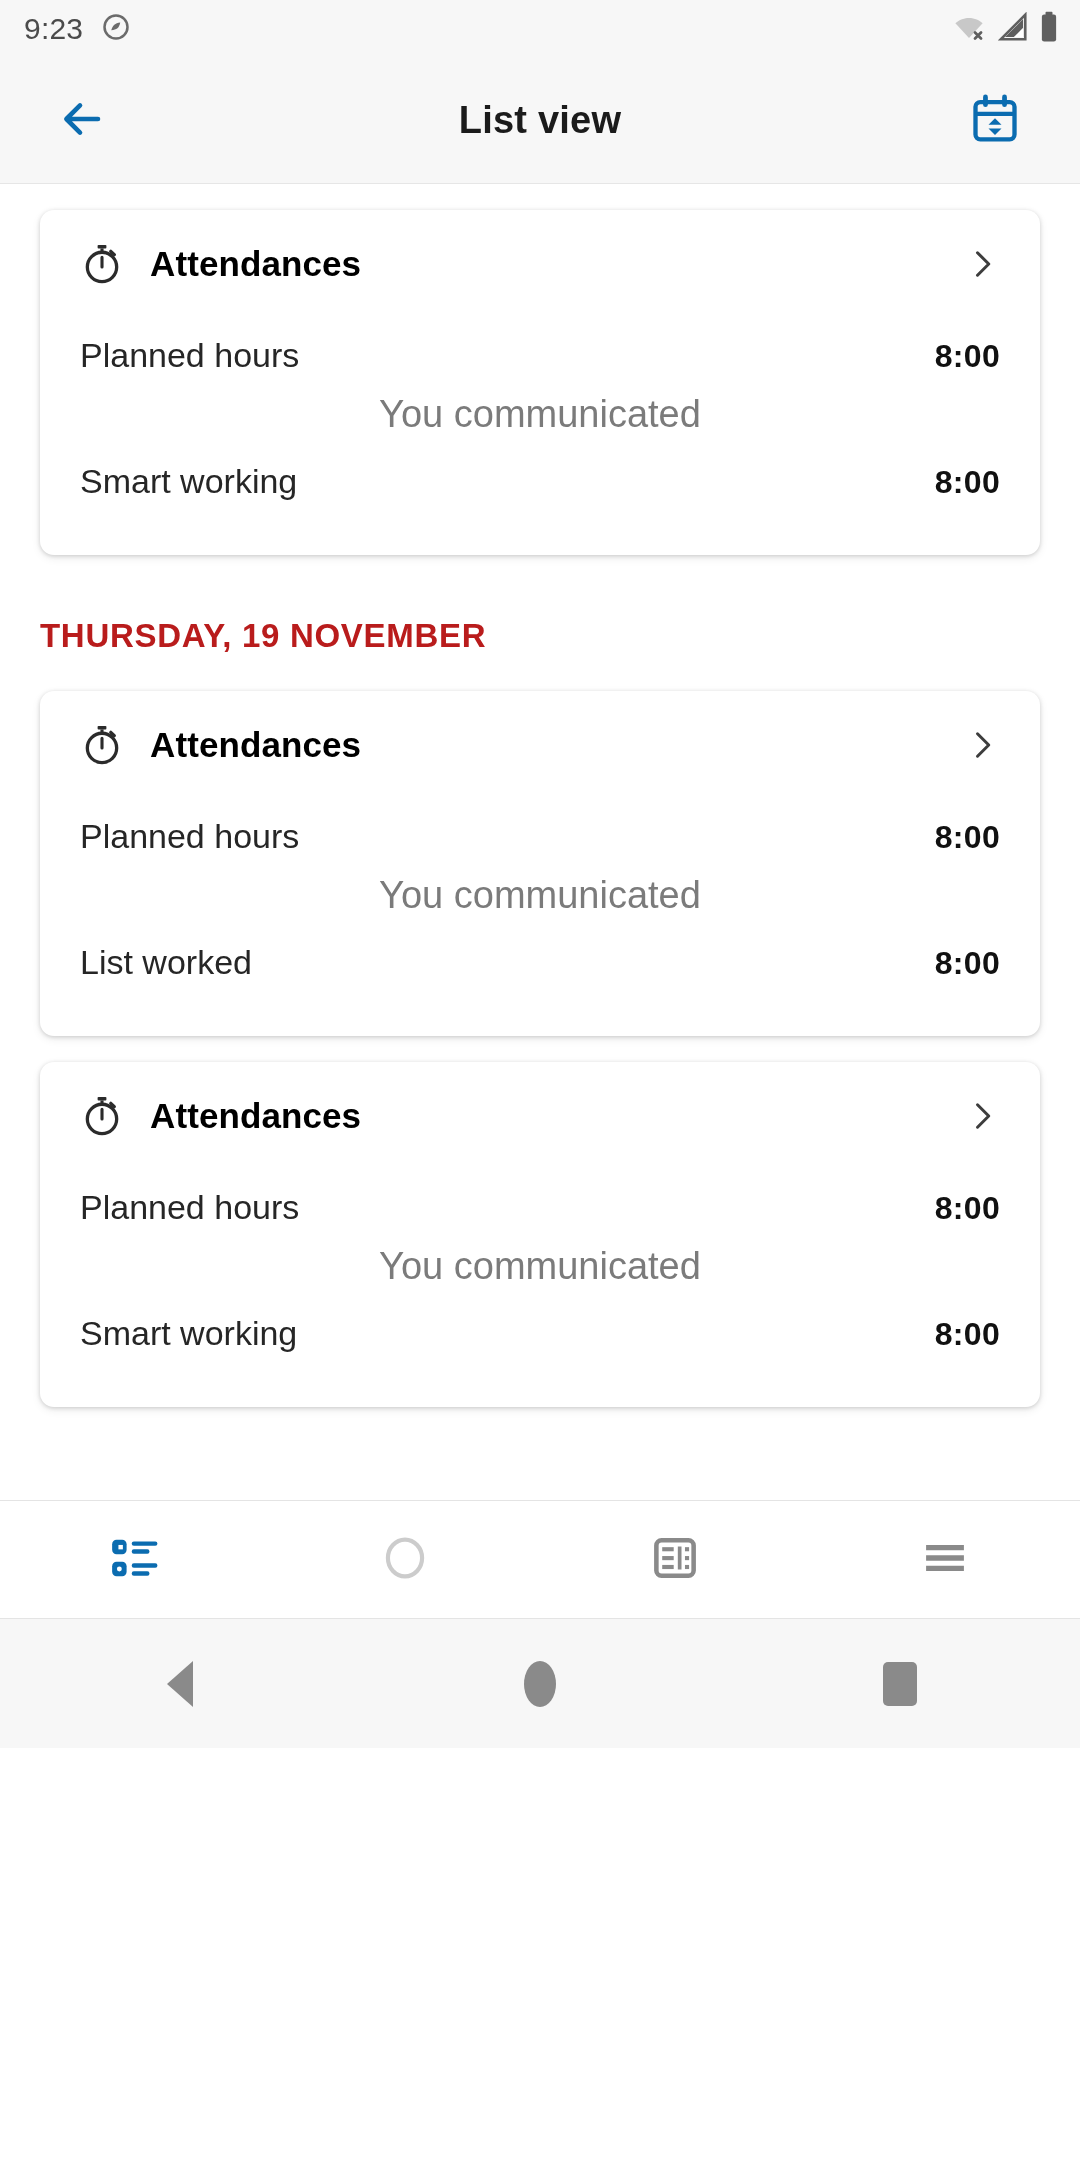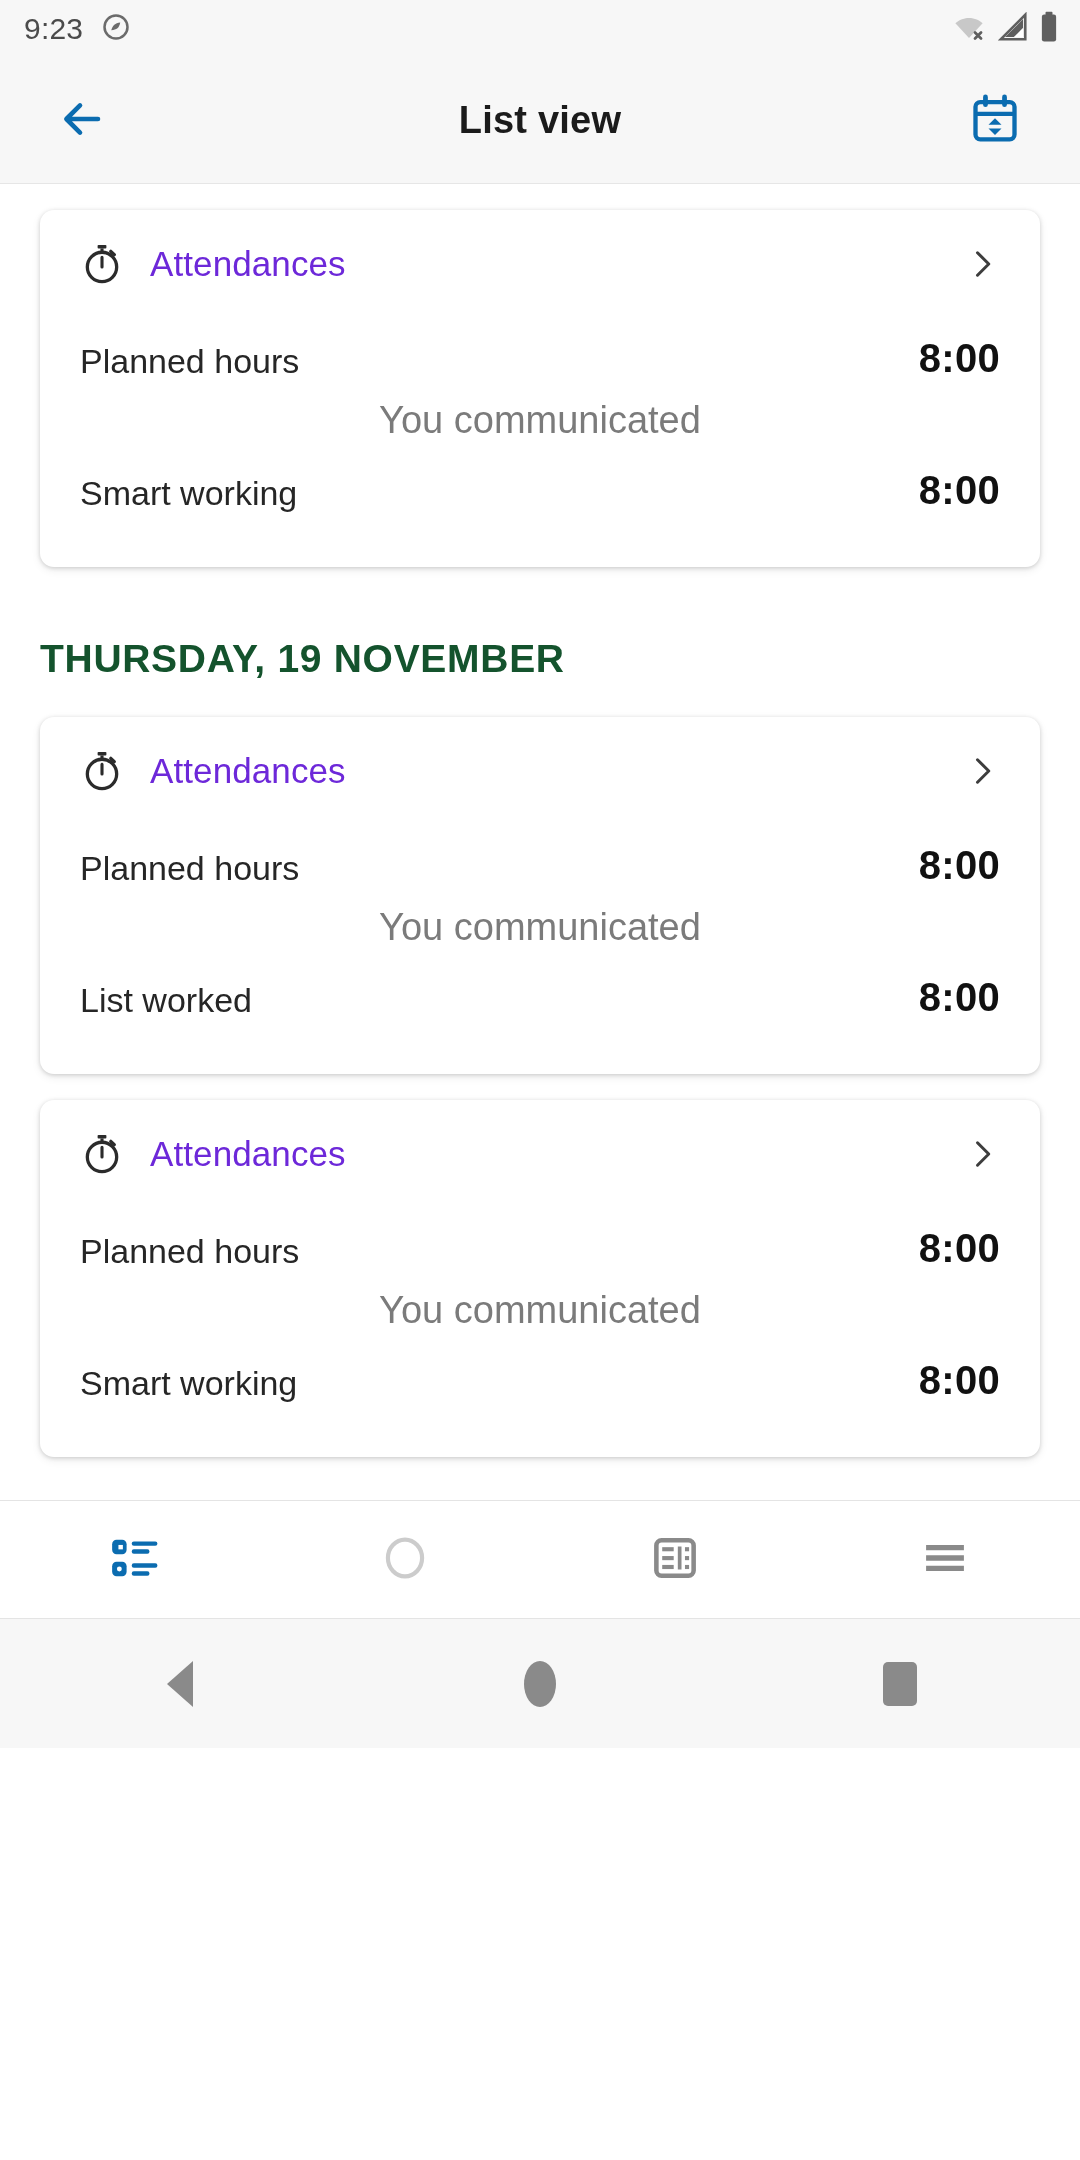--- a/index.html
+++ b/index.html
@@ -62,44 +62,43 @@
     box-shadow:0 1px 4px rgba(0,0,0,0.16), 0 3px 10px rgba(0,0,0,0.08);
     padding:0 40px;
     margin-top:26px;
   }
   .card-head {
     display:flex; align-items:center;
     height:108px;
   }
   .card-head-icon { flex:0 0 auto; margin-right:26px; display:flex; align-items:center; }
   .card-head-title {
-    font-size:35px; font-weight:400; color:#6d28d9;
+    font-size:35px; font-weight:700; color:#000000;
     letter-spacing:0.1px;
   }
   .card-head-chevron { margin-left:auto; display:flex; align-items:center; }
 
   .row {
     display:flex; align-items:flex-end;
     padding:18px 0 14px 0;
   }
   .row-label { font-size:34px; color:#262626; font-weight:400; }
-  .row-value { margin-left:auto; font-size:40px; font-weight:700; color:#111111; letter-spacing:0.3px; }
+  .row-value { margin-left:auto; font-size:32px; font-weight:700; color:#111111; letter-spacing:0.3px; }
 
   .sub-note {
     text-align:center;
     font-size:38px; color:#7b7b7b;
     padding:4px 0 8px 0;
   }
   .card-pad-bottom { height:40px; }
 
   .day-header {
-    font-size:39px; font-weight:700; color:#14532d;
+    font-size:33px; font-weight:700; color:#b91c1c;
     letter-spacing:0.7px;
     padding:62px 0 10px 0;
-    margin-top:8px;
   }
 
   
   .tabbar {
     flex:0 0 118px; height:118px;
     background:#ffffff;
     border-top:1px solid #e4e4e4;
     display:flex; align-items:center;
   }
   .tab {

